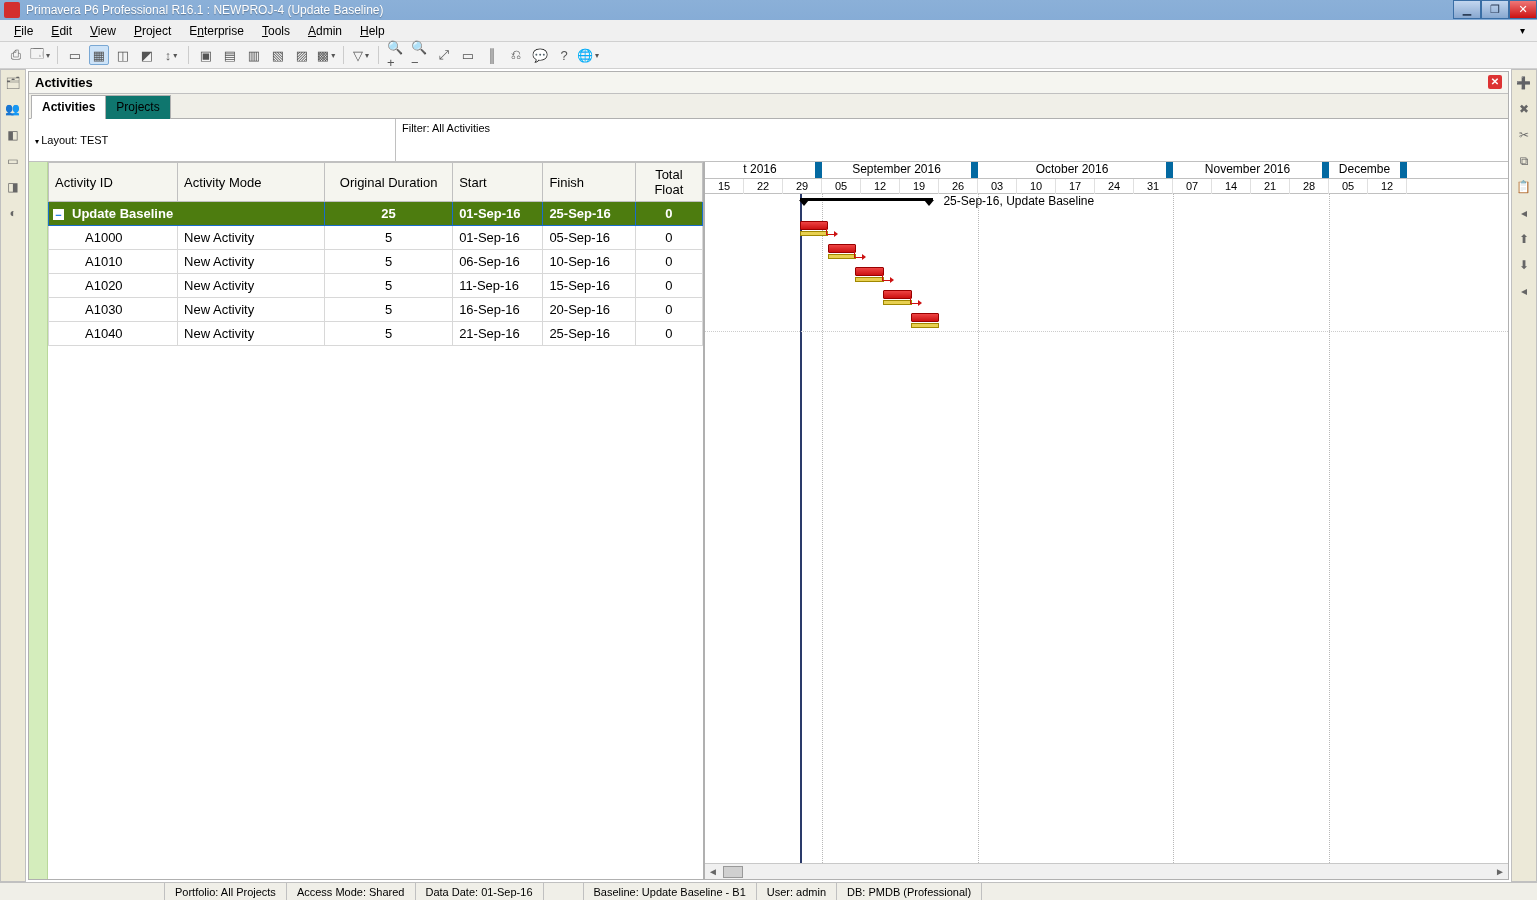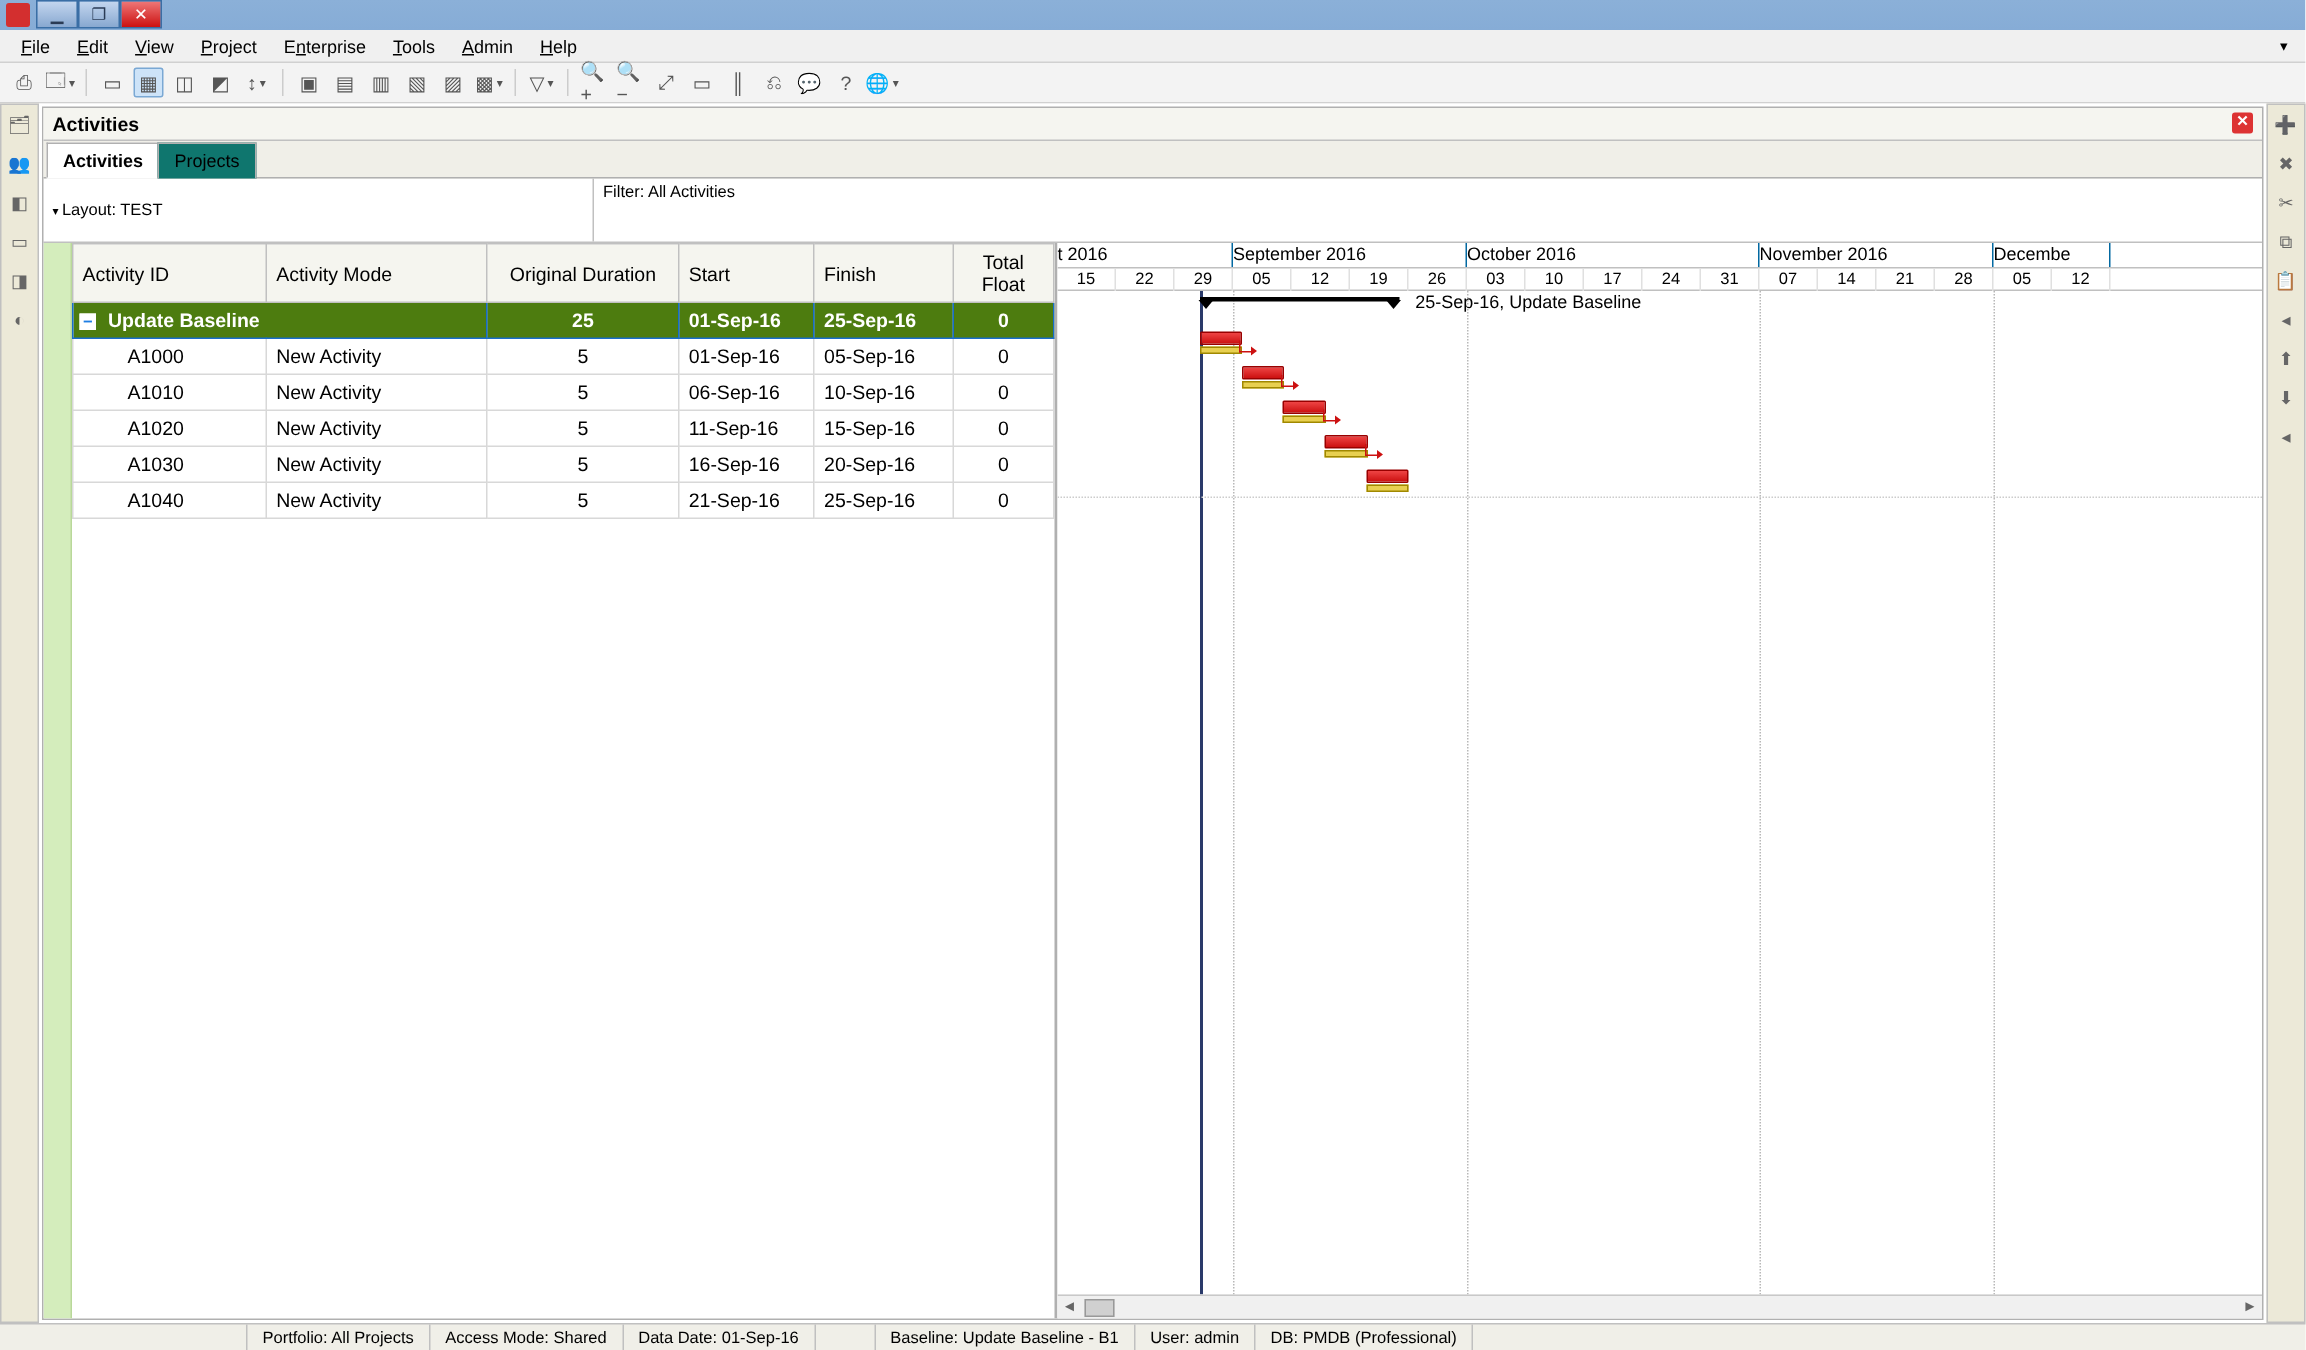--- a/index.html
+++ b/index.html
@@ -56,21 +56,21 @@
 .col-id { width:123px;}
 .col-name { width:140px;}
 .col-dur { width:122px;}
 .col-start { width:86px;}
 .col-finish { width:88px;}
 .col-float { width:64px;}
 
 .gantt { flex:1; position:relative; background:#fff; overflow:hidden;}
 .ghead { height:32px; border-bottom:1px solid #c0c0c0; position:relative; }
 .gmonths { height:17px; display:flex; border-bottom:1px solid #c0c0c0;}
-.gmonth { border-right:1px solid #0369a1; font-size:12px; }
+.gmonth { border-right:7px solid #0369a1; text-align:center; font-size:12px; }
 .gdays { height:15px; display:flex;}
 .gday { border-right:1px solid #e0e0e0; text-align:center; font-size:11px; padding-top:1px;}
 
 .gbody { position:absolute; top:32px; left:0; right:0; bottom:16px;}
 .vline { position:absolute; top:0; bottom:0; width:0; border-left:1px dotted #b8b8b8;}
 .dataline { position:absolute; top:0; bottom:0; width:2px; background:#2a3a6a;}
 .hrow { position:absolute; left:0; right:0; height:23px;}
 .hrow.dotted { border-bottom:1px dotted #ccc;}
 
 .summary-bar { position:absolute; height:3px; background:#000;}
@@ -91,20 +91,21 @@
 
 .statusbar { position:absolute; bottom:0; left:0; right:0; height:18px; background:#f0efe8; border-top:1px solid #c0c0c0; display:flex; align-items:center; font-size:11px;}
 .sbcell { padding:0 10px; border-right:1px solid #c0c0c0; height:100%; display:flex; align-items:center;}
 .sbcell.first { width:165px; border-left:none;}
 </style>
 </head>
 <body>
 
 <div class="titlebar">
   <div class="app-icon"></div>
+  <div class="title">Primavera P6 Professional R16.1 : NEWPROJ-4 (Update Baseline)</div>
   <div class="winbtns">
     <div class="winbtn">▁</div>
     <div class="winbtn">❐</div>
     <div class="winbtn close">✕</div>
   </div>
 </div>
 
 <div class="menubar">
   <span><u>F</u>ile</span>
   <span><u>E</u>dit</span>

